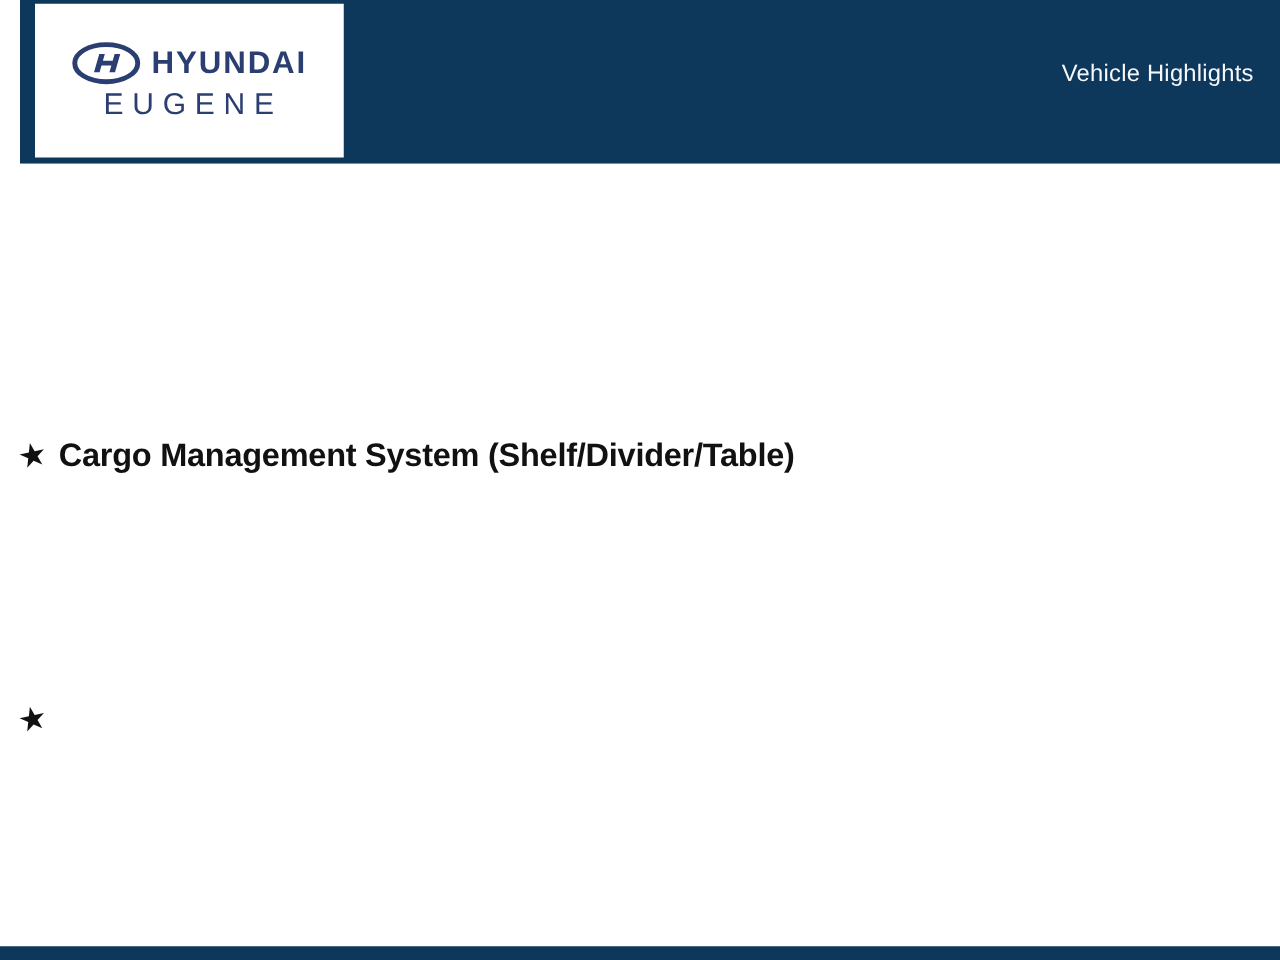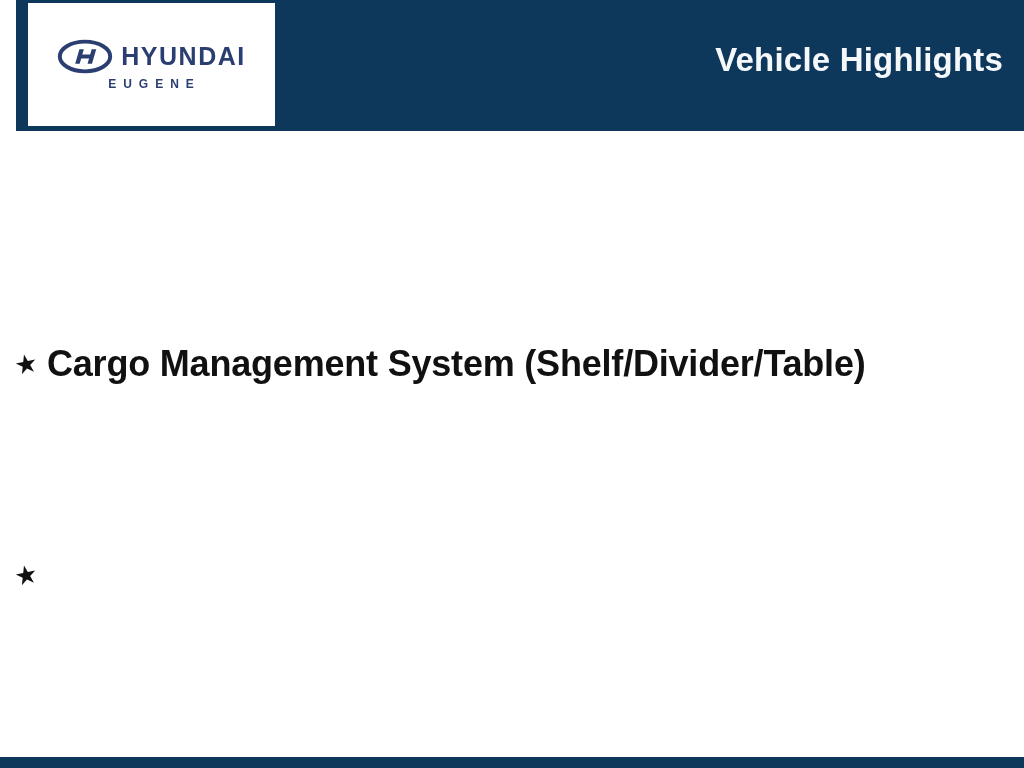--- a/index.html
+++ b/index.html
@@ -28,27 +28,27 @@
     display:flex;align-items:center;gap:8px;
   }
   .logo-mark{display:inline-flex;color:var(--logo-blue);}
   .logo-brand{
     color:var(--logo-blue);
     font-weight:700;font-size:25px;letter-spacing:1.5px;
     line-height:1;
   }
   .logo-location{
     color:var(--logo-blue);
-    font-weight:700;font-size:12px;letter-spacing:7px;
+    font-weight:400;font-size:24px;letter-spacing:7px;
     line-height:1;margin-left:6px;
   }
   .page-title{
     position:absolute;top:42px;right:37px;
     color:var(--title-white);
-    font-size:33px;font-weight:700;line-height:36px;
+    font-size:19px;font-weight:400;line-height:36px;
     letter-spacing:0.2px;
   }
 
   
   .content{position:absolute;top:131px;left:0;width:1024px;height:626px;background:#ffffff;}
   .highlight-row{
     position:absolute;left:0;width:1024px;height:36px;
     display:flex;align-items:center;
     padding-left:13px;
   }
@@ -56,21 +56,21 @@
   .row-2{top:426px;}
   .star{
     display:inline-block;width:26px;
     font-size:26px;line-height:1;color:var(--text-black);
     transform:rotate(-12deg);
     text-align:center;
   }
   .highlight-text{
     margin-left:8px;
     color:var(--text-black);
-    font-size:36px;font-weight:700;letter-spacing:-0.2px;
+    font-size:26px;font-weight:700;letter-spacing:-0.2px;
     white-space:nowrap;
   }
 
   
   .bottom-bar{
     position:absolute;left:0;bottom:0;width:1024px;height:11px;
     background:var(--header-navy);
   }
 </style>
 </head>

